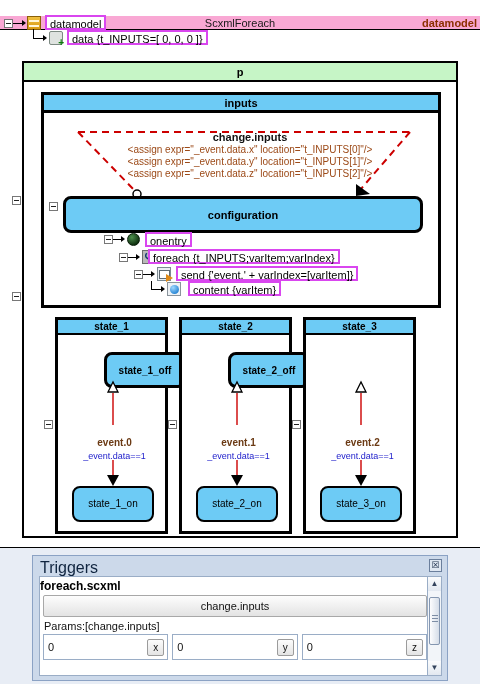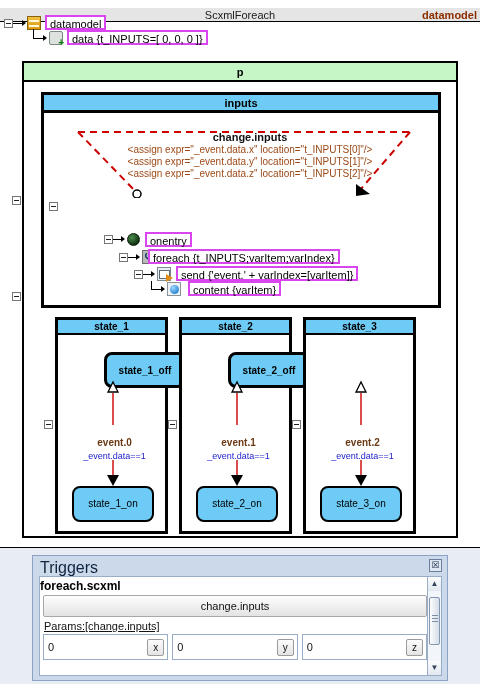--- a/index.html
+++ b/index.html
@@ -22,23 +22,23 @@
   .editor {
     position: absolute; left: 0; top: 0;
     width: 480px; height: 548px;
     background: #ffffff;
     border: 1px solid #000000;
     border-top: 0; border-left: 0; border-right: 0;
     overflow: hidden;
   }
 
   .titlebar {
-    position: absolute; left: 0; top: 8px;
+    position: absolute; left: 0; top: 16px;
     width: 480px; height: 14px;
-    background: #e5e5e5;
+    background: #f9a8d4;
     border-bottom: 1px solid #000000;
   }
   .titlebar .t-title {
     position: absolute; left: 0; top: 0; width: 480px;
     text-align: center;
     font-size: 11px; color: #1a1a1a;
     line-height: 14px;
   }
   .titlebar .t-lang {
     position: absolute; right: 3px; top: 0;
@@ -261,21 +261,21 @@
     font-size: 12px; font-weight: bold; color: #000; line-height: 18px;
   }
   .tr-btn {
     margin: 0 3px; height: 22px;
     background: linear-gradient(#fdfdfd,#e3e3e3);
     border: 1px solid #a8a8a8; border-radius: 2px;
     text-align: center; font-size: 11px; color: #111; line-height: 20px;
   }
   .tr-params {
     padding: 3px 0 2px 4px;
-    font-size: 11px; color: #111; text-decoration: underline;
+    font-size: 11px; color: #111;
   }
   .tr-fields {
     display: flex; gap: 4px; padding: 0 3px;
   }
   .fld {
     position: relative; flex: 1 1 0;
     height: 26px; background: #fff; border: 1px solid #9aadc6;
   }
   .fld input {
     position: absolute; left: 0; top: 0;
@@ -362,20 +362,21 @@
       <polygon points="286,56 300,66 286,68" fill="#000000"></polygon>
     </svg>
 
     <div class="translabel">
       <div class="tl-name">change.inputs</div>
       <div class="tl-line">&lt;assign expr="_event.data.x" location="t_INPUTS[0]"/&gt;</div>
       <div class="tl-line">&lt;assign expr="_event.data.y" location="t_INPUTS[1]"/&gt;</div>
       <div class="tl-line">&lt;assign expr="_event.data.z" location="t_INPUTS[2]"/&gt;</div>
     </div>
 
+    <div class="state-config">configuration</div>
 
     <div class="entrytree">
 
       <div class="expander" style="left:4px; top:3px;"></div>
       <div class="tline" style="left:13px; top:7px; width:8px; height:1px;"></div>
       <div class="arrowhead" style="left:21px; top:4px;"></div>
       <div class="icon-onentry" style="left:27px; top:1px;"></div>
       <div class="nodelabel" style="left:45px; top:0px;">onentry</div>
 
       <div class="expander" style="left:19px; top:21px;"></div>

